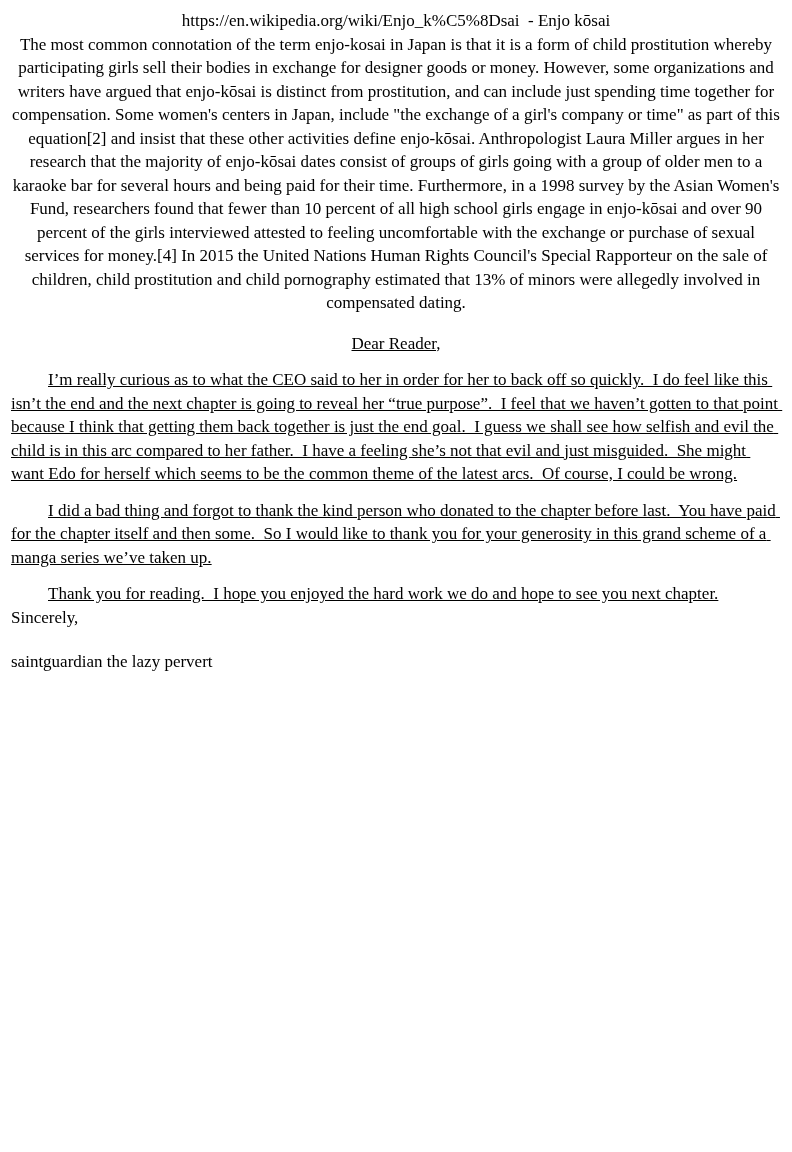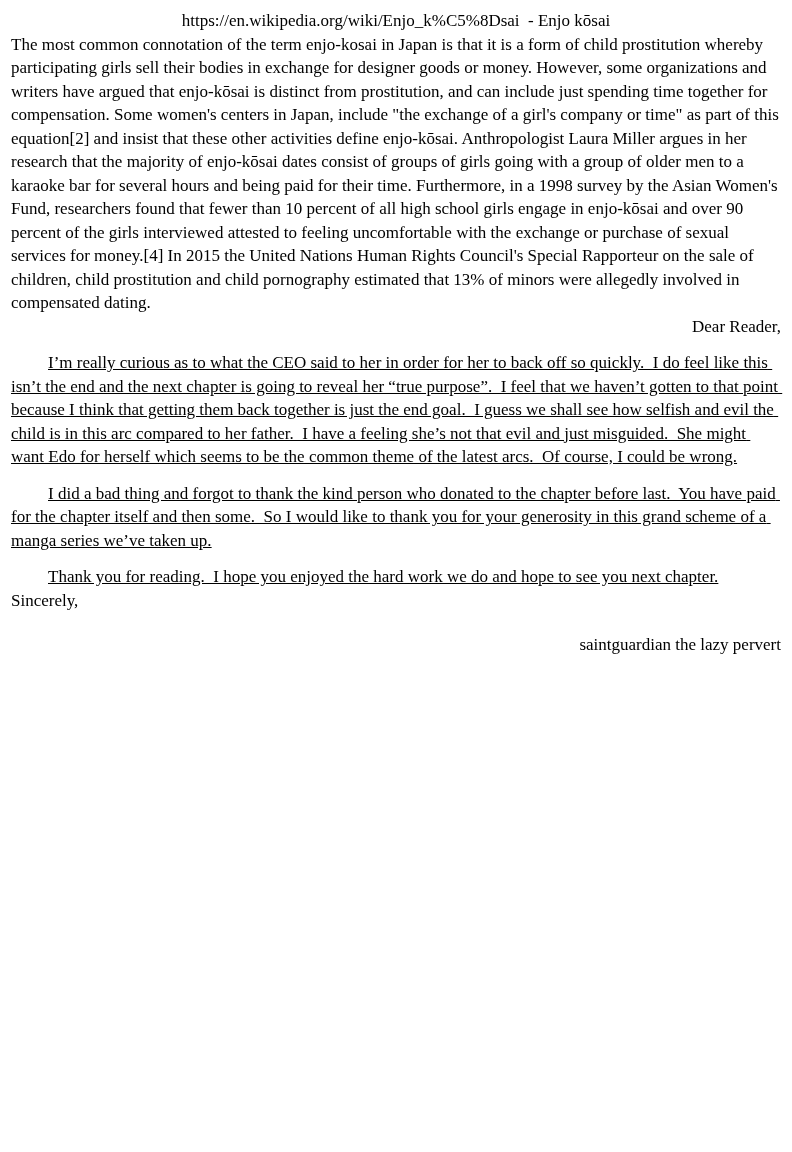--- a/index.html
+++ b/index.html
@@ -21,39 +21,41 @@
     width: 792px;
     height: 1152px;
     padding: 9px 11px 0 11px;
     background: #ffffff;
   }
   .header-line {
     text-align: center;
     white-space: pre-wrap;
   }
   .wiki-paragraph {
-    text-align: left;
+    text-align: center;
     margin: 0;
   }
   .salutation {
-    text-align: right;
+    margin-top: 17px;
+    text-align: center;
+    text-decoration: underline;
   }
   .letter-para {
     margin: 13px 0 0 0;
     text-indent: 37px;
     text-align: left;
     white-space: pre-wrap;
     text-decoration: underline;
   }
   .closing {
     text-align: left;
   }
   .signature {
     margin-top: 21px;
-    text-align: right;
+    text-align: left;
   }
 </style>
 </head>
 <body>
 
 <div class="page">
 
   <div class="header-line">https://en.wikipedia.org/wiki/Enjo_k%C5%8Dsai  - Enjo kōsai</div>
 
   <p class="wiki-paragraph">The most common connotation of the term enjo-kosai in Japan is that it is a form of child prostitution whereby participating girls sell their bodies in exchange for designer goods or money. However, some organizations and writers have argued that enjo-kōsai is distinct from prostitution, and can include just spending time together for compensation. Some women's centers in Japan, include "the exchange of a girl's company or time" as part of this equation[2] and insist that these other activities define enjo-kōsai. Anthropologist Laura Miller argues in her research that the majority of enjo-kōsai dates consist of groups of girls going with a group of older men to a karaoke bar for several hours and being paid for their time. Furthermore, in a 1998 survey by the Asian Women's Fund, researchers found that fewer than 10 percent of all high school girls engage in enjo-kōsai and over 90 percent of the girls interviewed attested to feeling uncomfortable with the exchange or purchase of sexual services for money.[4] In 2015 the United Nations Human Rights Council's Special Rapporteur on the sale of children, child prostitution and child pornography estimated that 13% of minors were allegedly involved in compensated dating.</p>

